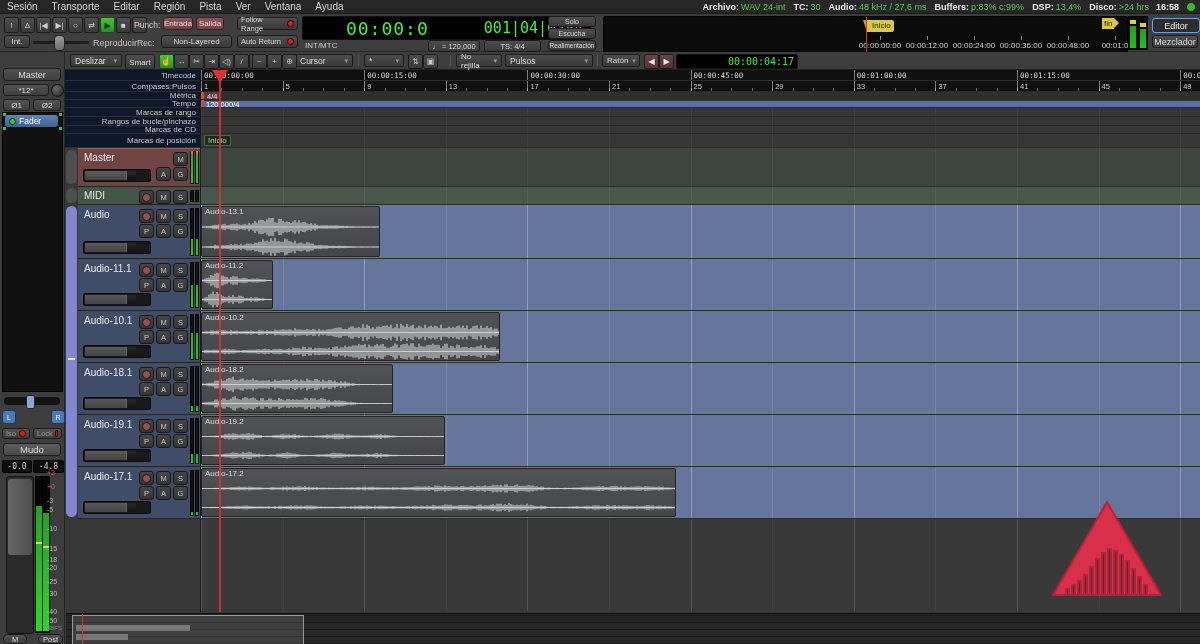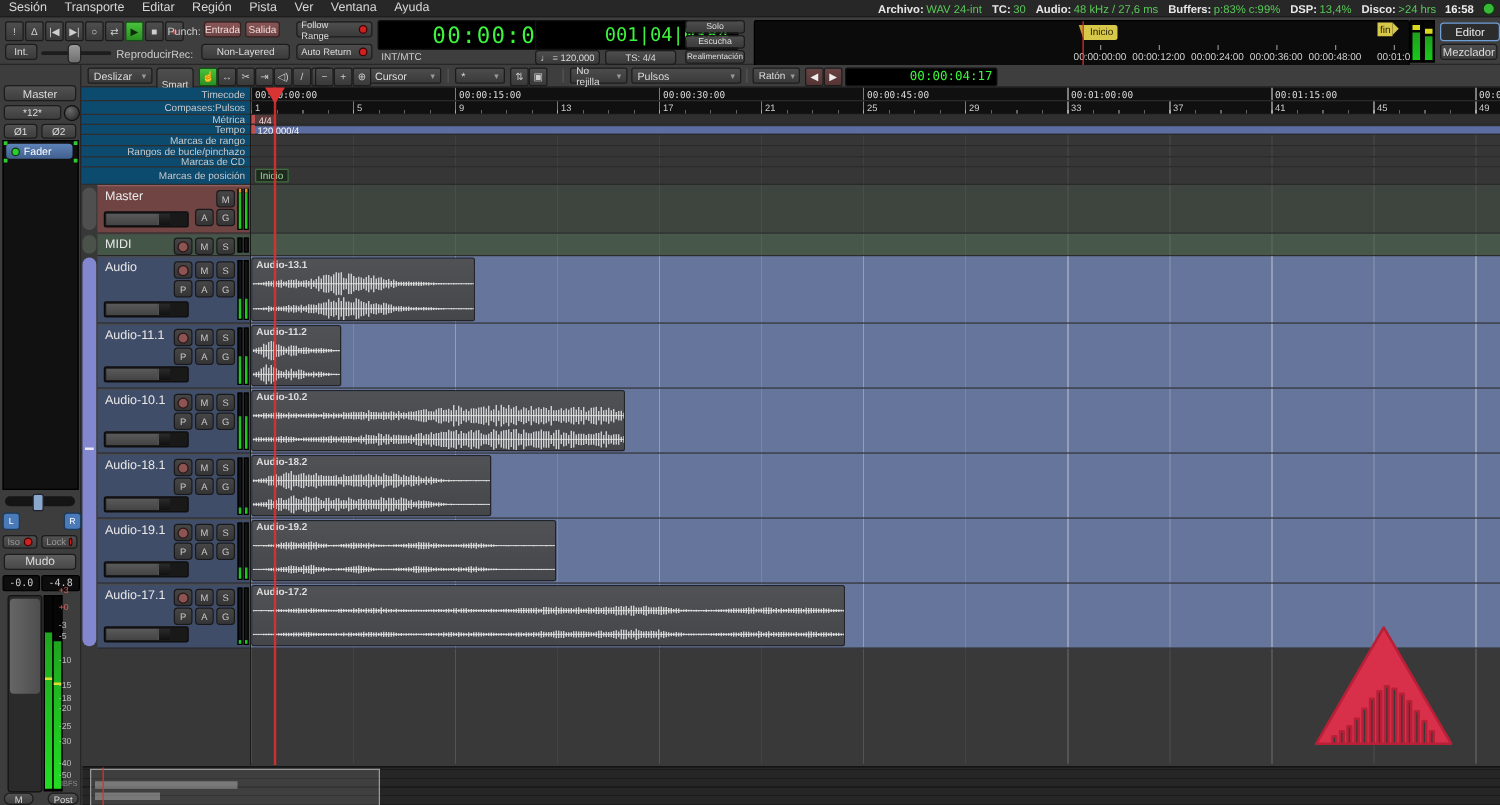--- a/index.html
+++ b/index.html
@@ -56,21 +56,21 @@
   #toolbar{position:absolute;left:0;top:52px;width:1200px;height:18px;background:#3e3e3e;
            border-bottom:1px solid #232323;box-sizing:border-box;}
   .tool{width:13px;height:13px;background:linear-gradient(#4c4c4c,#3a3a3a);border:1px solid #1c1c1c;border-radius:2px;
         color:#ccc;font-size:8px;display:flex;align-items:center;justify-content:center;}
   .tool.active{background:linear-gradient(#49c33c,#2a8f22);color:#103010;border-color:#135013;}
   .dd{background:linear-gradient(#4c4c4c,#3a3a3a);border:1px solid #1c1c1c;border-radius:2px;color:#ddd;
       font-size:8.5px;display:flex;align-items:center;padding:0 4px;box-sizing:border-box;height:13px;position:absolute;top:2px;}
   .dd::after{content:"▾";color:#999;font-size:7px;margin-left:auto;padding-left:4px;}
   .tsep{position:absolute;top:3px;width:1px;height:11px;background:#555;}
   
-  #ruler-labels{position:absolute;left:65px;top:70px;width:135px;height:78px;background:#0c4a6e;box-sizing:border-box;}
+  #ruler-labels{position:absolute;left:65px;top:70px;width:135px;height:78px;background:#0f172a;box-sizing:border-box;}
   .rlab{box-sizing:border-box;border-bottom:1px solid #2e2e2e;color:#c8c8c8;font-size:8px;
         text-align:right;padding-right:4px;display:flex;align-items:center;justify-content:flex-end;}
   #rulers{position:absolute;left:200px;top:70px;width:1000px;height:78px;border-left:1px solid #181818;box-sizing:border-box;}
   .rrow{position:relative;box-sizing:border-box;border-bottom:1px solid #2a2a2a;overflow:hidden;}
   .rrow.dark{background:#101010;}
   .rrow.mid{background:#2f2f2f;}
   .rrow.marker{background:#363636;
      background-image:repeating-linear-gradient(90deg,rgba(255,255,255,0.05) 0 1px,transparent 1px 81.6px);}
   .tc-lab{position:absolute;top:1px;color:#ddd;font-size:7.5px;font-family:"DejaVu Sans Mono",monospace;}
   .bar-num{position:absolute;top:1px;color:#ccc;font-size:7.5px;}
@@ -115,21 +115,21 @@
                       repeating-linear-gradient(90deg,rgba(255,255,255,0.12) 0 1px,transparent 1px 81.6px);}
   .bg-master{background-color:#3e443e;
      background-image:repeating-linear-gradient(90deg,rgba(255,255,255,0.05) 0 1px,transparent 1px 81.6px);}
   .bg-midi{background-color:#47584b;
      background-image:repeating-linear-gradient(90deg,rgba(255,255,255,0.06) 0 1px,transparent 1px 81.6px);}
   .bg-empty{background-color:#393939;
      background-image:repeating-linear-gradient(90deg,rgba(255,255,255,0.09) 0 1px,transparent 1px 163.2px),
                       repeating-linear-gradient(90deg,rgba(255,255,255,0.05) 0 1px,transparent 1px 81.6px);}
   .region{position:absolute;left:0;top:1px;background:linear-gradient(#505256,#44464a);
           border:1px solid #222428;border-radius:2px;box-sizing:border-box;overflow:hidden;}
-  .region .rname{position:absolute;left:3px;top:0px;font-size:8px;color:#ddd;font-weight:bold;}
+  .region .rname{position:absolute;left:3px;top:0px;font-size:8px;color:#ddd;}
   .region svg{position:absolute;left:0;}
   
   #playhead{position:absolute;left:219px;top:70px;width:2px;height:542px;background:rgba(224,48,48,0.85);}
   #ph-tri{position:absolute;left:212px;top:70px;width:0;height:0;
           border-left:8px solid transparent;border-right:8px solid transparent;border-top:13px solid #d83434;}
   
   #strip{position:absolute;left:0;top:52px;width:65px;height:592px;background:#3d3d3d;border-right:1px solid #262626;box-sizing:border-box;}
   .sbtn{background:linear-gradient(#525252,#3e3e3e);border:1px solid #1c1c1c;border-radius:3px;color:#ddd;
         display:flex;align-items:center;justify-content:center;box-sizing:border-box;position:absolute;}
   #procbox{position:absolute;left:2px;top:60px;width:59px;height:278px;background:#111;border:1px solid #000;}
@@ -280,21 +280,21 @@
     <div id="btn-editor">Editor</div>
     <div id="btn-mezclador" class="rbtn" style="font-size:9px;">Mezclador</div>
   </div>
 
   <div id="toolbar">
     <div class="tool abs" style="left:3px;top:2px;">↔</div>
     <div class="tool abs" style="left:50px;top:2px;">✕</div>
     <div class="dd" style="left:70px;width:52px;">
         <span>Deslizar</span>
       </div>
-    <div class="rbtn abs" style="left:125px;top:2px;width:30px;height:27px;">Smart</div>
+    <div class="rbtn abs" style="left:125px;top:2px;width:30px;height:16px;">Smart</div>
     <div id="tools"></div>
     <div class="tsep" style="left:248px;"></div>
     <div id="zooms"></div>
     <div class="dd" style="left:295px;width:58px;">
         <span>Cursor</span>
       </div>
     <div class="tsep" style="left:358px;"></div>
     <div class="dd" style="left:364px;width:40px;">
         <span>*</span>
       </div>

